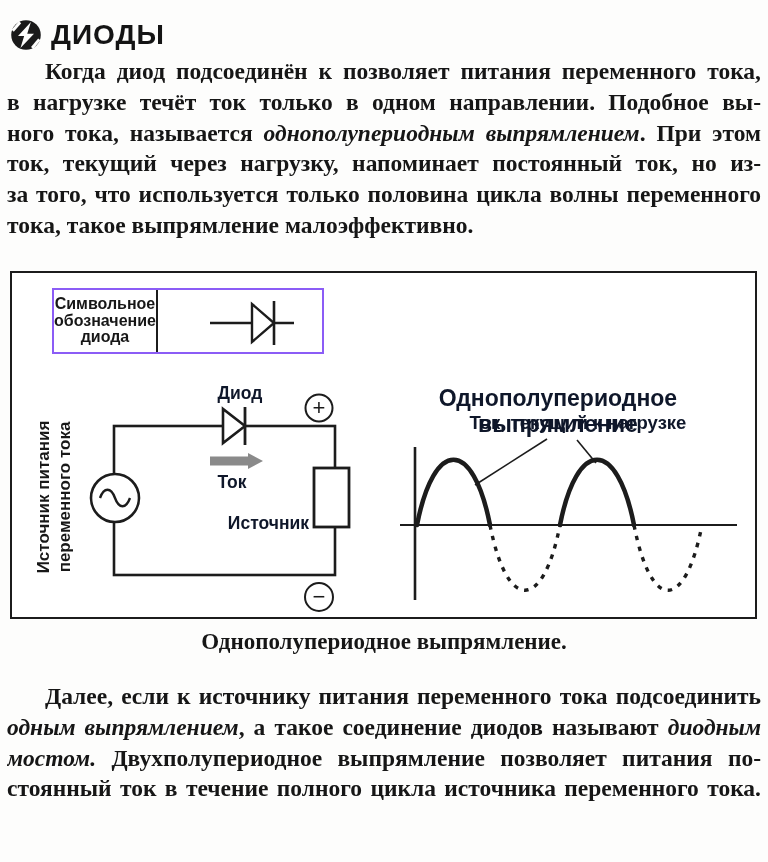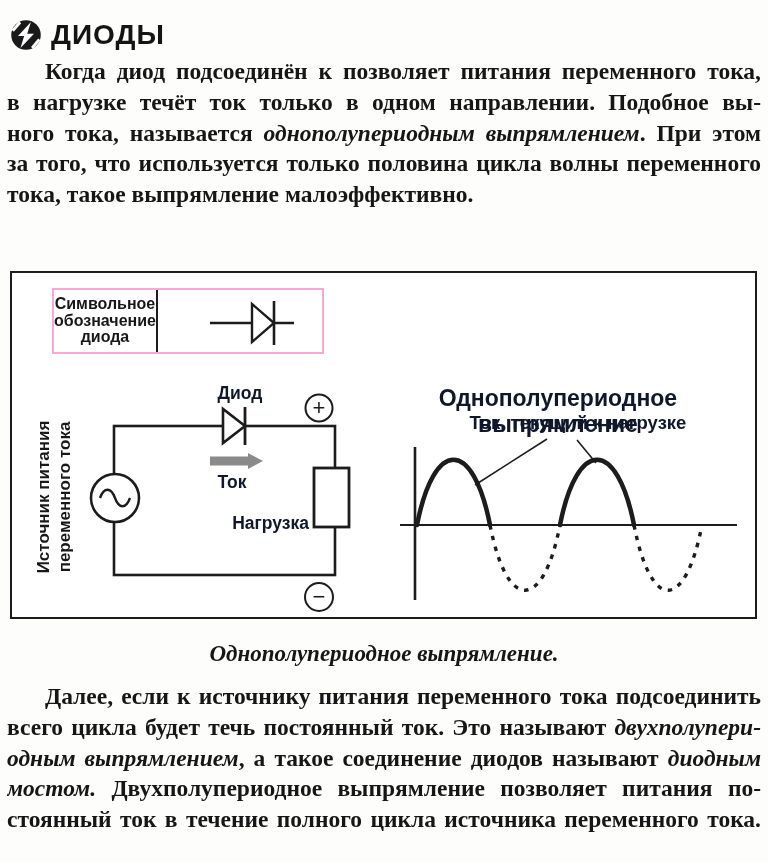--- a/index.html
+++ b/index.html
@@ -27,41 +27,41 @@
   .figure{
     position:absolute;left:10px;top:271px;width:743px;height:344px;
     border:2px solid #1c1c1c;background:#fff;
   }
   .figlabel{
     position:absolute;font-family:"Liberation Sans",sans-serif;font-weight:bold;
     color:#0f172a;text-align:center;line-height:1.15;
   }
   .symbox{
     position:absolute;left:40px;top:15px;width:268px;height:62px;
-    border:2px solid #f9a8d4;display:flex;gap:28px;
+    border:2px solid #8b5cf6;display:flex;gap:28px;
   }
   .symbox .cell1{
     width:116px;border-right:2px solid #1c1c1c;display:flex;flex-direction:column;
     justify-content:center;align-items:center;
     font-family:"Liberation Sans",sans-serif;font-weight:bold;font-size:16px;line-height:16.5px;
   }
   .symbox .cell2{flex:1;display:flex;align-items:center;justify-content:center;}
   .rotlabel{
     position:absolute;left:-43px;top:203px;width:170px;height:42px;
     transform:rotate(-90deg);transform-origin:center;
     font-family:"Liberation Sans",sans-serif;font-weight:bold;font-size:17px;
     line-height:21px;text-align:center;color:#181818;
   }
   .sign{
     position:absolute;font-family:"Liberation Sans",sans-serif;
     font-size:22px;font-weight:normal;text-align:center;color:#1a1a1a;
   }
   .caption{
     position:absolute;left:0;top:629px;width:768px;text-align:center;
-    font-size:23px;font-style:italic;font-weight:bold;color:#161616;margin-top:12px;
+    font-size:23px;font-weight:bold;color:#161616;
   }
 </style>
 </head>
 <body>
 
 <div class="hdr">
   <span style="display:inline-block;width:32px;height:32px;">
     <svg width="32" height="32" viewBox="0 0 26 26">
       <circle cx="13" cy="13" r="12" fill="#1a1a1a"></circle>
       <polygon points="17,2.5 6.5,13.8 11.5,13.8 8.5,23.5 19.5,12 14,12" fill="#fdfdfc"></polygon>
@@ -69,20 +69,21 @@
       <line x1="18" y1="23.6" x2="23.8" y2="16.6" stroke="#fdfdfc" stroke-width="2.4"></line>
     </svg>
   </span>
   <span class="title">ДИОДЫ</span>
 </div>
 
 <div class="para" style="top:56px;">
     <div class="tline ind"><span>Когда диод подсоединён к позволяет питания переменного тока,</span></div>
     <div class="tline"><span>в нагрузке течёт ток только в одном направлении. Подобное вы-</span></div>
     <div class="tline"><span>ного тока, называется </span><span class="it">однополупериодным выпрямлением</span><span>. При этом</span></div>
+    <div class="tline"><span>ток, текущий через нагрузку, напоминает постоянный ток, но из-</span></div>
     <div class="tline"><span>за того, что используется только половина цикла волны переменного</span></div>
     <div class="tline lastleft"><span>тока, такое выпрямление малоэффективно.</span></div>
   </div>
 
 <div class="figure">
 
   <div class="symbox">
     <div class="cell1">
       <span>Символьное</span>
       <span>обозначение</span>
@@ -143,29 +144,28 @@
       <line x1="565" y1="167" x2="584" y2="190"></line>
     </g>
   </svg>
 
   <div class="rotlabel">
     <div>Источник питания</div>
     <div>переменного тока</div>
   </div>
   <div class="figlabel" style="left:197px;top:110px;width:62px;font-size:17.5px;">Диод</div>
   <div class="figlabel" style="left:190px;top:199px;width:60px;font-size:17.5px;">Ток</div>
-  <div class="figlabel" style="left:187px;top:240px;width:110px;font-size:17.5px;text-align:right;">Нагрузка</div>
+  <div class="figlabel" style="left:187px;top:240px;width:110px;font-size:17.5px;text-align:right;">Источник</div>
   <div class="sign" style="left:293px;top:121px;width:28px;line-height:28px;">+</div>
   <div class="sign" style="left:293px;top:310px;width:28px;line-height:28px;">−</div>
 
   <div class="figlabel" style="left:391px;top:112px;width:310px;font-size:23px;">Однополупериодное выпрямление</div>
   <div class="figlabel" style="left:411px;top:139px;width:310px;font-size:18.5px;">Ток, текущий к нагрузке</div>
 </div>
 
 <div class="caption">Однополупериодное выпрямление.</div>
 
 <div class="para" style="top:681px;">
     <div class="tline ind"><span>Далее, если к источнику питания переменного тока подсоединить</span></div>
-    <div class="tline"><span>всего цикла будет течь постоянный ток. Это называют </span><span class="it">двухполупери-</span></div>
     <div class="tline"><span class="it">одным выпрямлением</span><span>, а такое соединение диодов называют </span><span class="it">диодным</span></div>
     <div class="tline"><span class="it">мостом.</span><span> Двухполупериодное выпрямление позволяет питания по-</span></div>
     <div class="tline"><span>стоянный ток в течение полного цикла источника переменного тока.</span></div>
   </div>
 
 </body></html>

